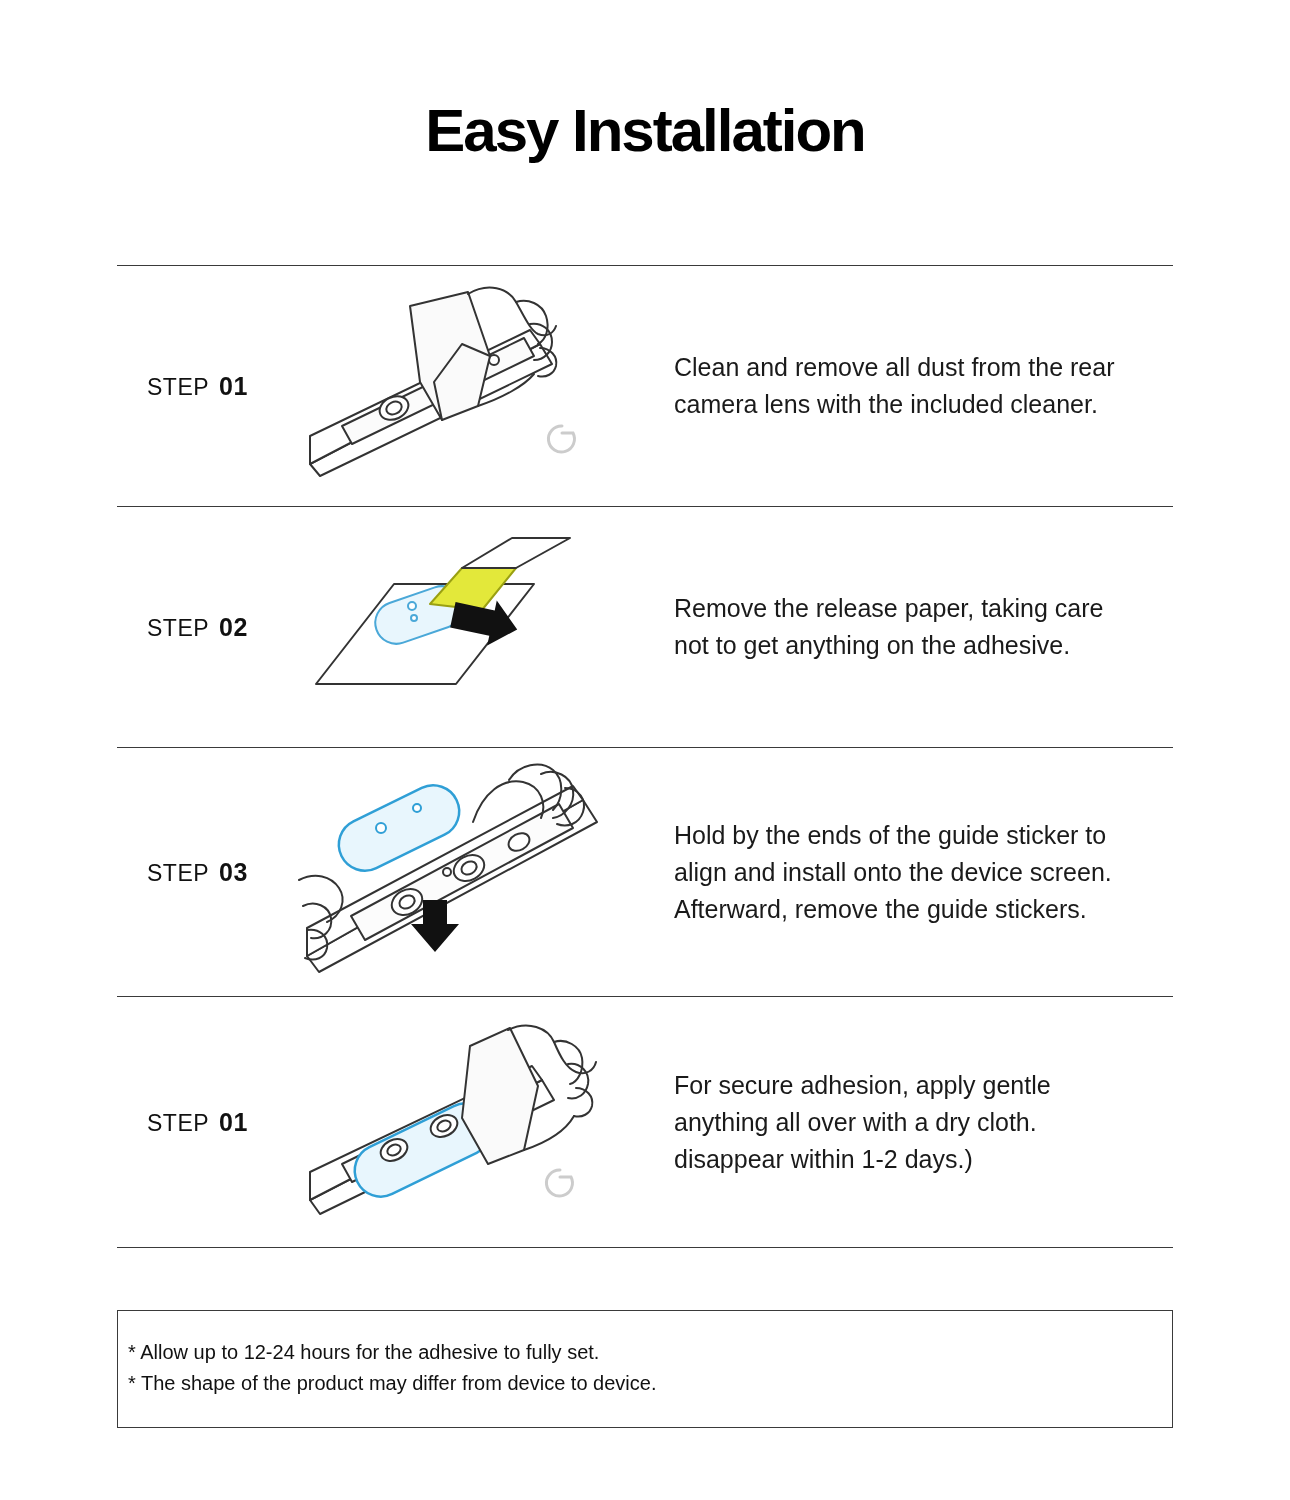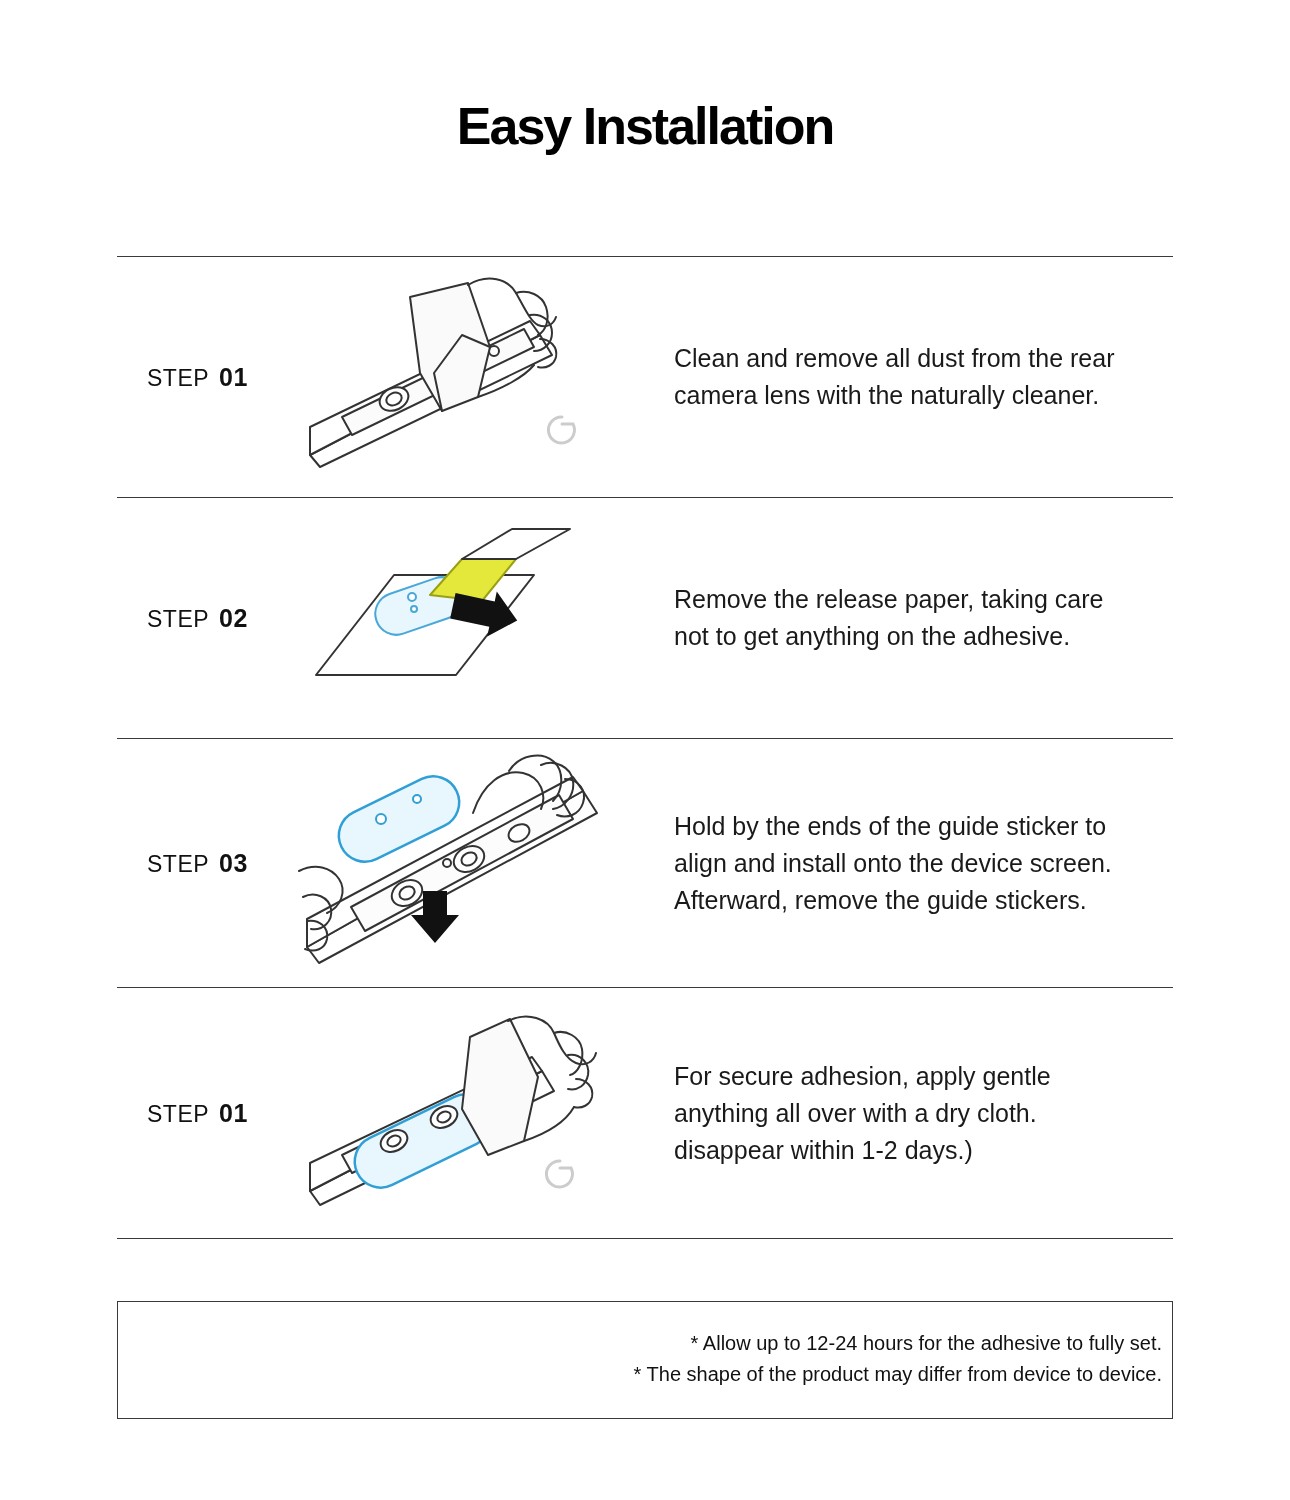--- a/index.html
+++ b/index.html
@@ -15,21 +15,21 @@
     overflow: hidden;
   }
   .page {
     position: relative;
     width: 1290px;
     height: 1500px;
     box-sizing: border-box;
   }
   .title {
     text-align: center;
-    font-size: 52px;
+    font-size: 60px;
     font-weight: bold;
     letter-spacing: -2px;
     margin: 0;
     padding-top: 96px;
     color: #000;
   }
   .steps {
     margin: 0 auto;
     width: 1056px;
     padding-top: 100px;
@@ -80,21 +80,21 @@
   .row2 { height: 240px; }
   .row3 { height: 248px; }
   .row4 { height: 250px; }
 
   .footnote-box {
     margin: 62px auto 0 auto;
     width: 1056px;
     border: 1px solid #3a3a3a;
     box-sizing: border-box;
     padding: 26px 10px 28px 10px;
-    text-align: right;
+    text-align: left;
   }
   .footnote-box div {
     font-size: 20px;
     line-height: 1.55;
     color: #111;
   }
   svg { display: block; }
 </style>
 </head>
 <body>
@@ -134,21 +134,21 @@
             <path d="M238 62 C248 62 256 70 254 80 C252 88 244 92 236 90"></path>
             <path d="M176 120 C200 112 222 100 232 88"></path>
           </g>
           <g fill="none" stroke="#cccccc" stroke-width="3" stroke-linecap="round">
             <path d="M260 140 a13 13 0 1 0 11 7 h-11"></path>
           </g>
         </svg>
       </div>
       <div class="step-text">
         <div>Clean and remove all dust from the rear</div>
-        <div>camera lens with the naturally cleaner.</div>
+        <div>camera lens with the included cleaner.</div>
       </div>
     </div>
 
     <div class="rule"></div>
 
     <div class="step-row row2">
       <div class="step-label">
         <span>STEP</span><span class="num">02</span>
       </div>
       <div class="step-art">

